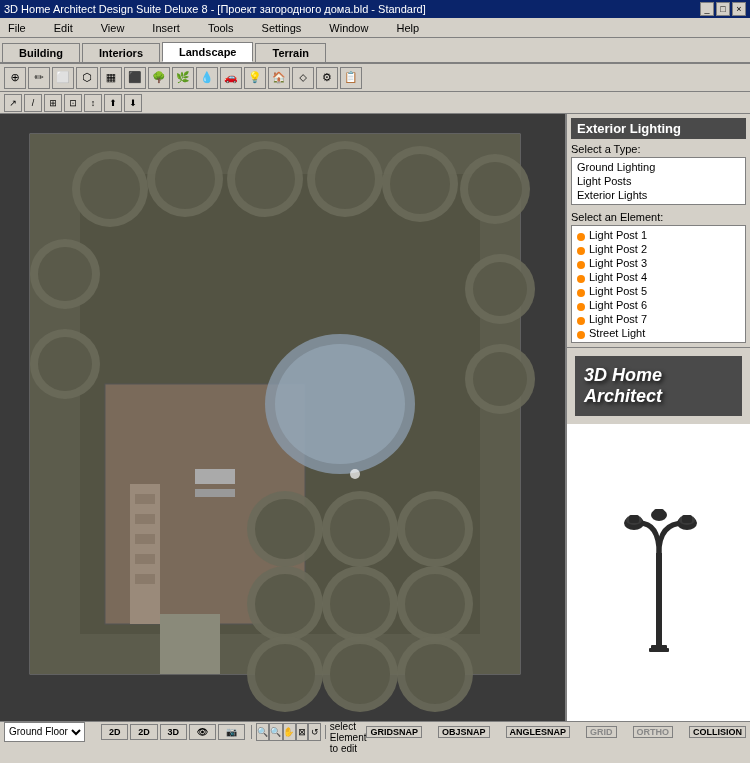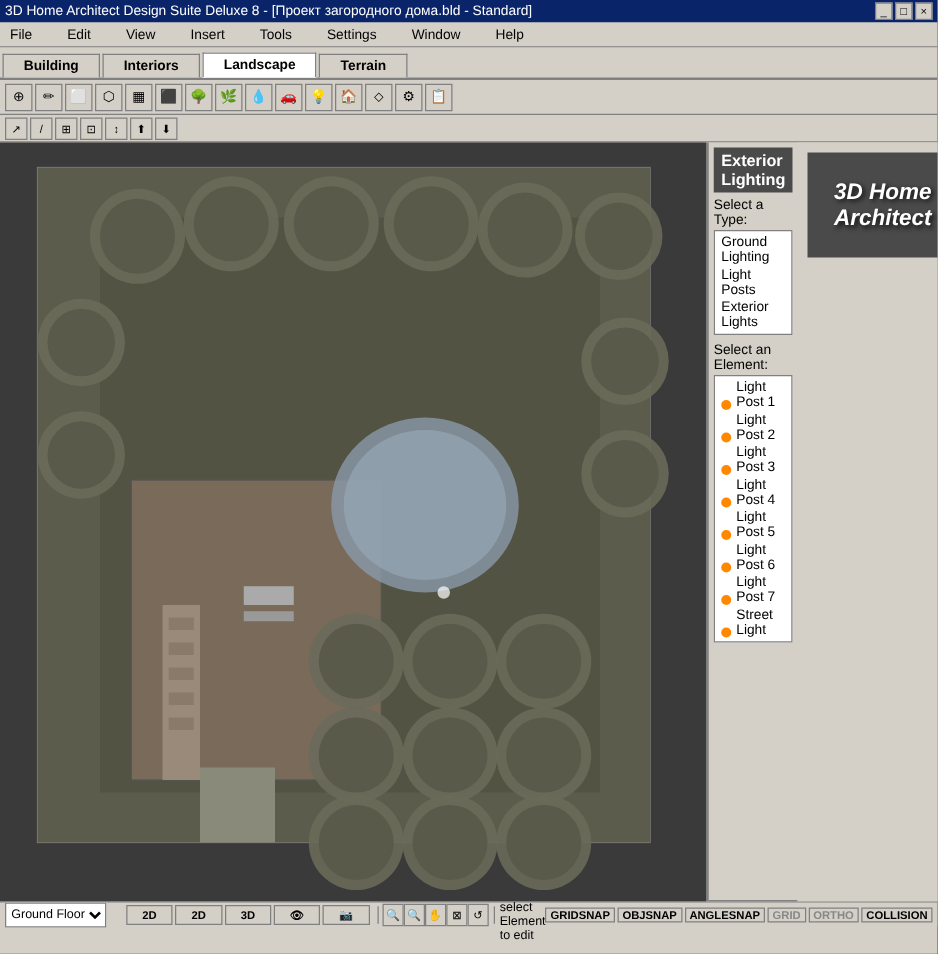--- a/index.html
+++ b/index.html
@@ -113,21 +113,21 @@
       position: relative;
       overflow: hidden;
     }
 
     
     .right-panel {
       width: 185px;
       background: #d4d0c8;
       border-left: 2px solid #808080;
       display: flex;
-      flex-direction: row;
+      flex-direction: column;
     }
 
     .panel-section {
       border-bottom: 1px solid #808080;
       padding: 4px;
     }
 
     .panel-title {
       background: #4a4a4a;
       color: white;
@@ -170,21 +170,21 @@
     }
     .element-dot {
       width: 8px; height: 8px;
       background: #ff8800;
       border-radius: 50%;
       flex-shrink: 0;
     }
 
     .logo-section {
       background: #4a4a4a;
-      padding: 21px;
+      padding: 9px;
       display: flex;
       align-items: center;
       justify-content: flex-start;
       margin: 4px;
     }
     .logo-text {
       color: white;
       font-size: 18px;
       font-weight: bold;
       font-style: italic;
@@ -225,21 +225,21 @@
       display: flex; align-items: center; justify-content: center;
       cursor: pointer; margin-right: 2px;
     }
     .status-sep { width: 1px; height: 14px; background: #808080; margin: 0 4px; }
     .status-text {
       flex: 1;
       font-size: 10px;
     }
     .status-indicators {
       display: flex;
-      gap: 2px;
+      gap: 16px;
     }
     .status-ind {
       font-size: 9px;
       font-weight: bold;
       padding: 0 3px;
       border: 1px solid #808080;
       color: #888;
     }
     .status-ind.active { color: black; }
 

